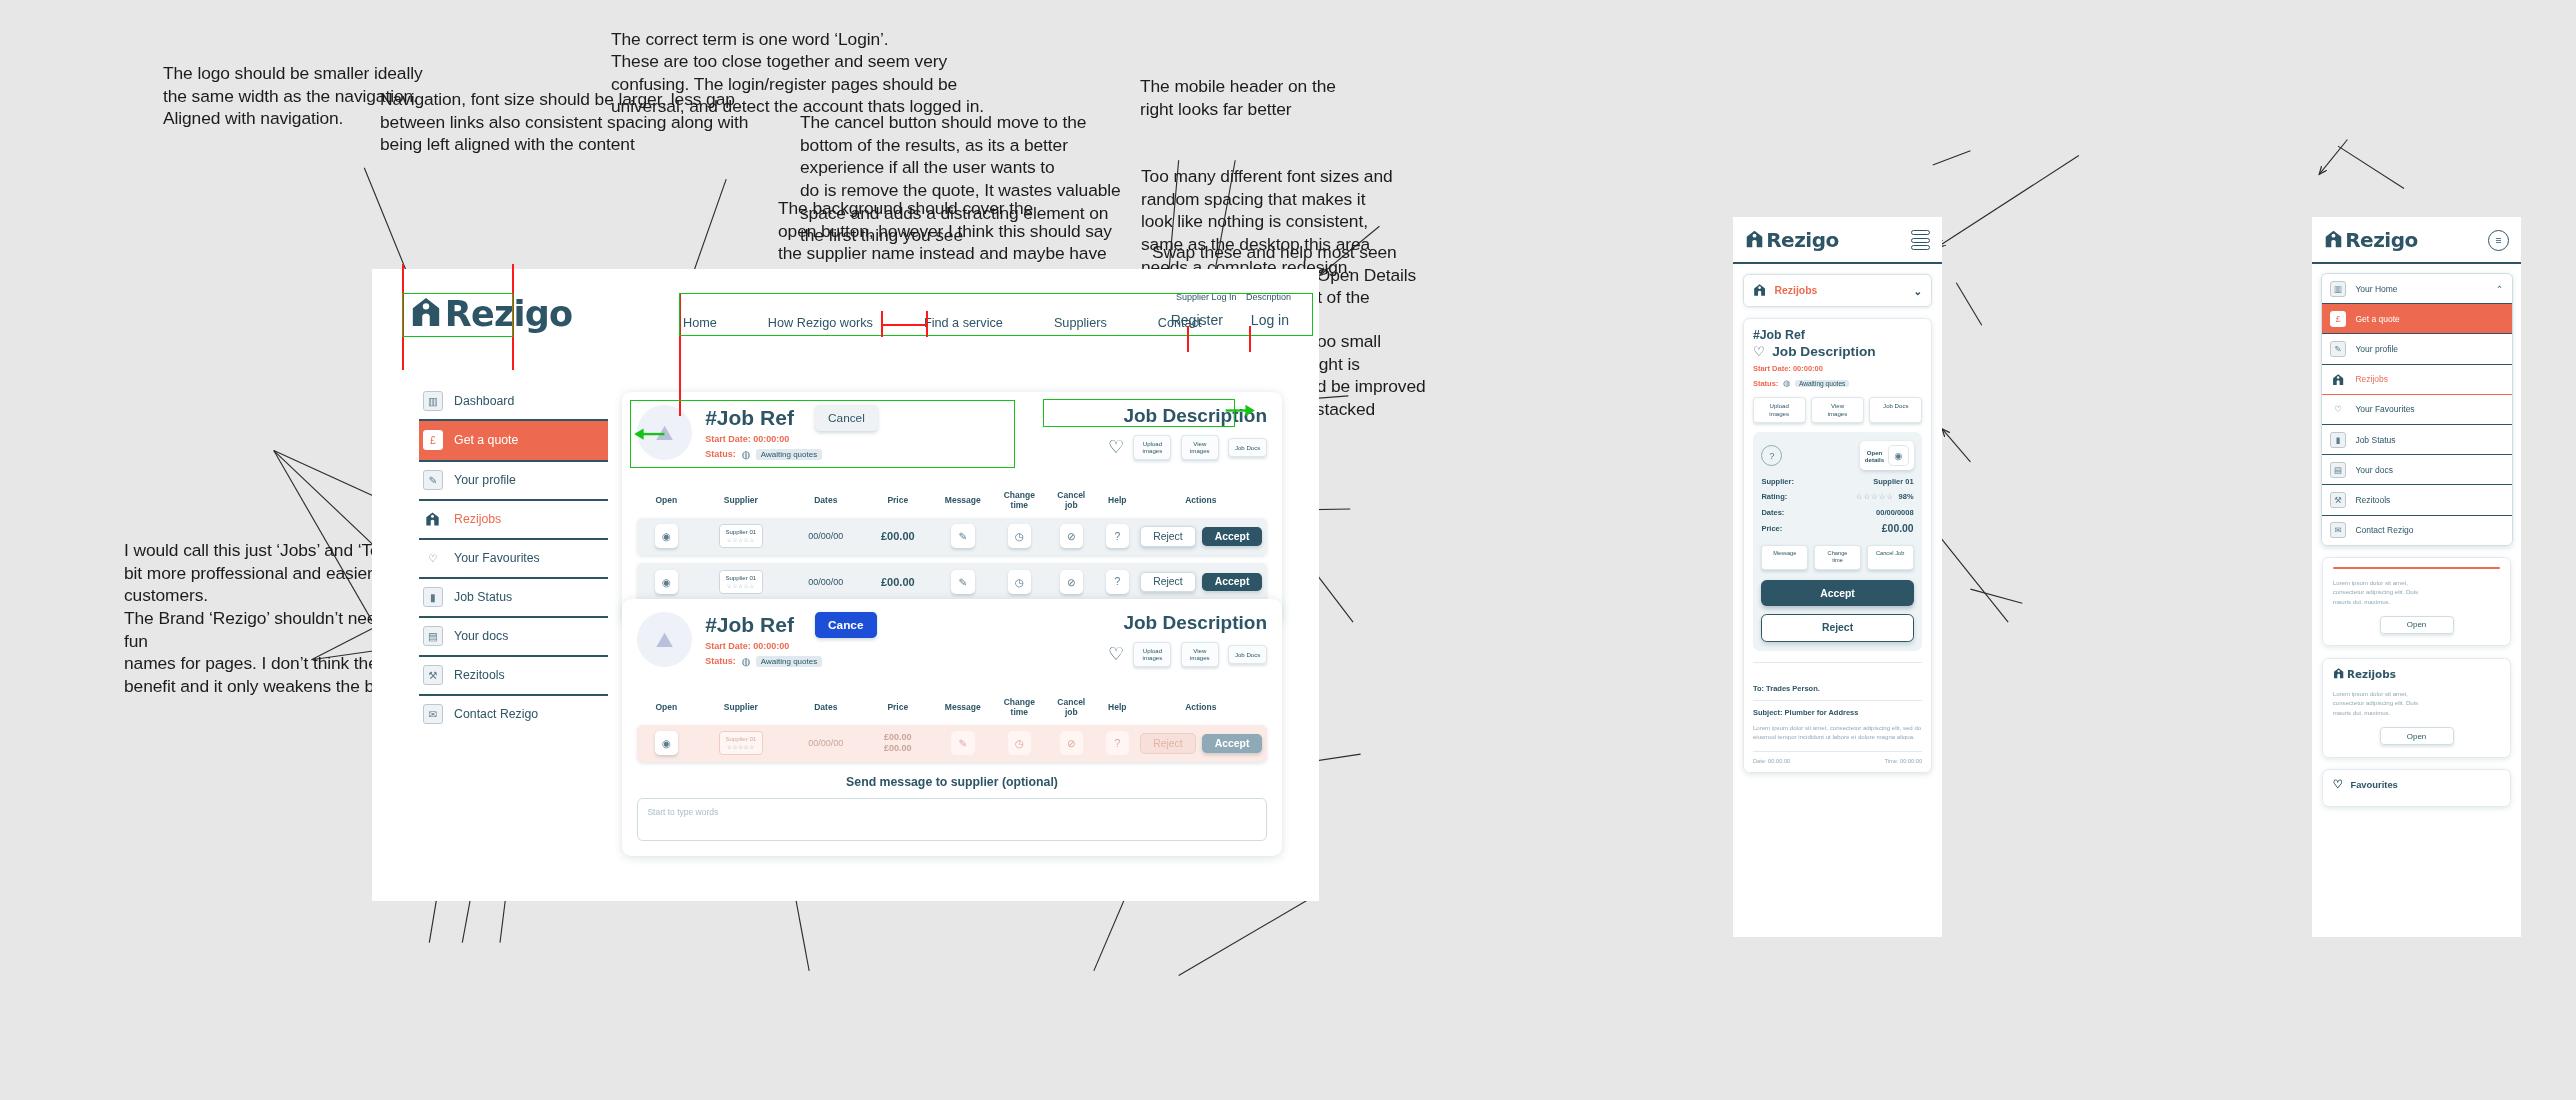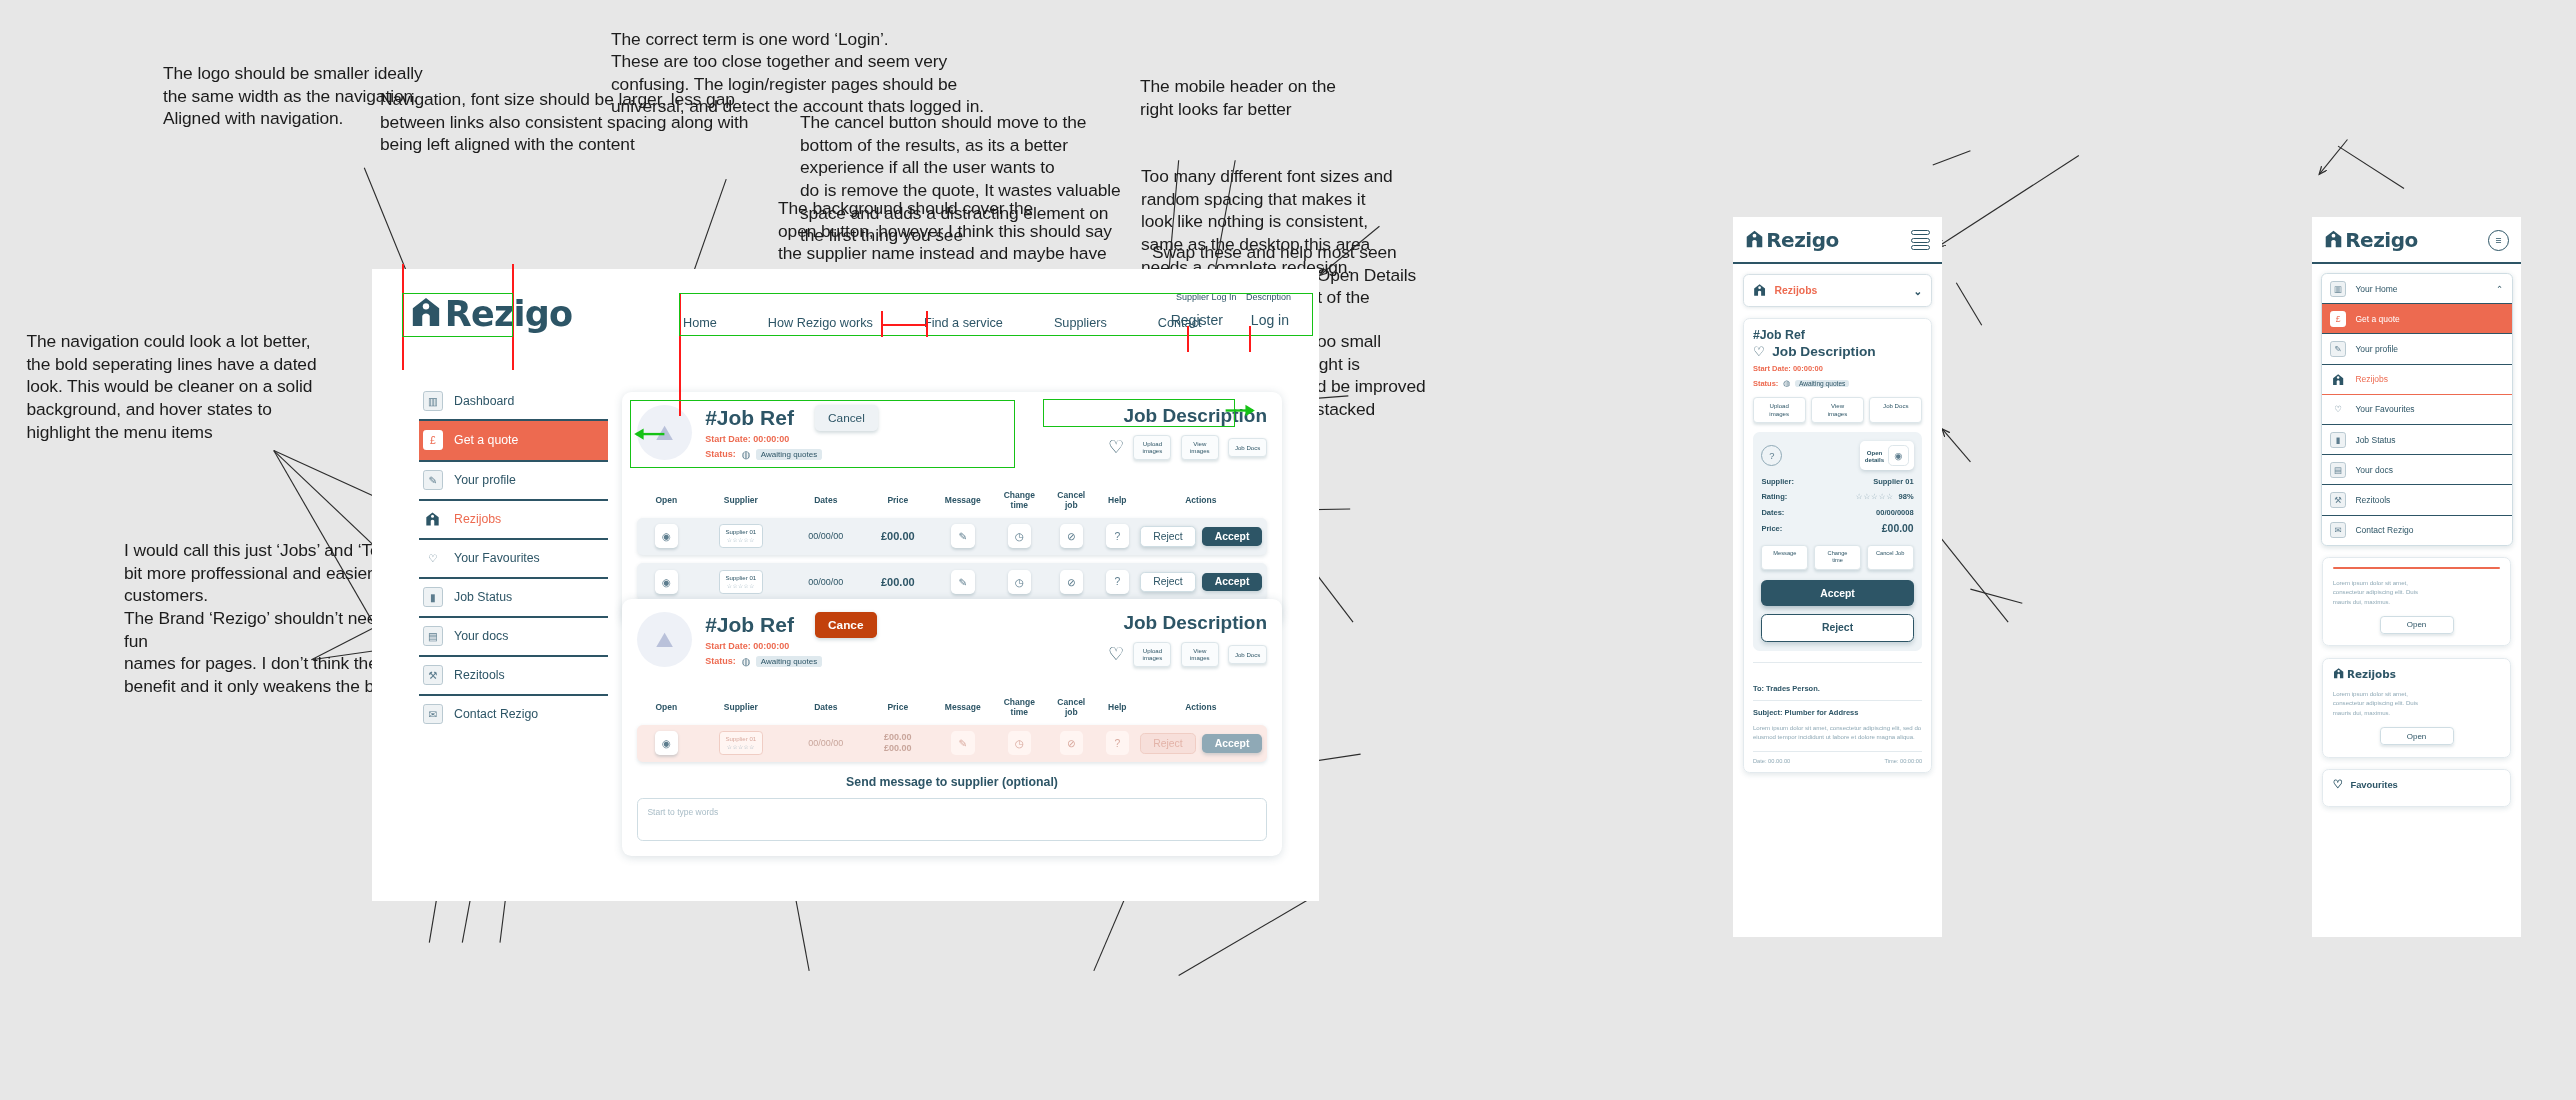--- a/index.html
+++ b/index.html
@@ -87,21 +87,21 @@
   .card-mid { flex:1; }
   .jobref { font-size:21px; font-weight:700; color:#2d5566; }
   .meta { font-size:9px; color:#ed6a50; font-weight:700; margin-top:3.8px; }
   .status-row { display:flex; align-items:center; gap:5.7px; font-size:9px; margin-top:3.8px; }
   .status-label { color:#ed6a50; font-weight:700; }
   .status-pill { background:#dfe9ee; border-radius:2.8px; padding:0.9px 4.7px; color:#2d5566; font-size:8px;}
   .btn-cancel {
     background:#eef2f5; color:#2d5566; font-size:11.8px;
     border-radius:4.7px; padding:5.7px 13.2px; box-shadow:0 1.9px 3.8px rgba(45,85,102,.22);
   }
-  .btn-cancel.dark { background:#c2410c; color:#ffffff; font-weight:600; }
+  .btn-cancel.dark { background:#1d4ed8; color:#ffffff; font-weight:600; }
   .jobdesc { font-size:19px; font-weight:700; color:#2d5566; }
   .card-right { display:flex; flex-direction:column; align-items:flex-end; gap:7.5px; min-width:189px;}
   .heart-row { display:flex; align-items:center; gap:9.4px; }
   .mini-btn {
     font-size:6.1px; color:#2d5566; text-align:center; line-height:1.15;
     background:#fafcfd; border:0.9px solid #dde6ea; border-radius:3.8px;
     padding:4.7px 5.7px; min-width:38px; box-shadow:0 1.9px 2.8px rgba(45,85,102,.16);
   }
 
   
@@ -302,25 +302,20 @@
 meaningful to the user</div>
   <div class="note" style="left:794px;  top:421px; width:387px;">The shadows on ALL buttons and elements
 are too harsh and don’t cover the top,
 This needs to be more subtle (if at all) A flat
 button would be better and give the
 page a ‘ligher’ feel</div>
   <div class="note" style="left:765px;  top:503px; width:415px;">These should be swapped, its more common
 to have the close button far right,
 this is true for all UI elements that we all use
 everyday, also replace the ‘reject’ with a simple X button</div>
-  <div class="note" style="left:26.4px;   top:330px; width:302px;">The navigation could look a lot better,
-the bold seperating lines have a dated
-look. This would be cleaner on a solid
-background, and hover states to
-highlight the menu items</div>
   <div class="note" style="left:124px;  top:539px; width:339px;">I would call this just ‘Jobs’ and ‘Tools’ it’s a
 bit more proffessional and easier for customers.
 The Brand ‘Rezigo’ shouldn’t need to rely on fun
 names for pages. I don’t think there is any
 benefit and it only weakens the brand name.</div>
   <div class="note" style="left:383px;  top:556px; width:349px;">This whole area needs a total redesign
 with a bit more structure as it looks out of place</div>
   <div class="note" style="left:611px;  top:550px; width:330px;">Missing ‘l’ - Too bold of a button
 to be in the middle of a page,
 this needs to move to the bottom</div>

